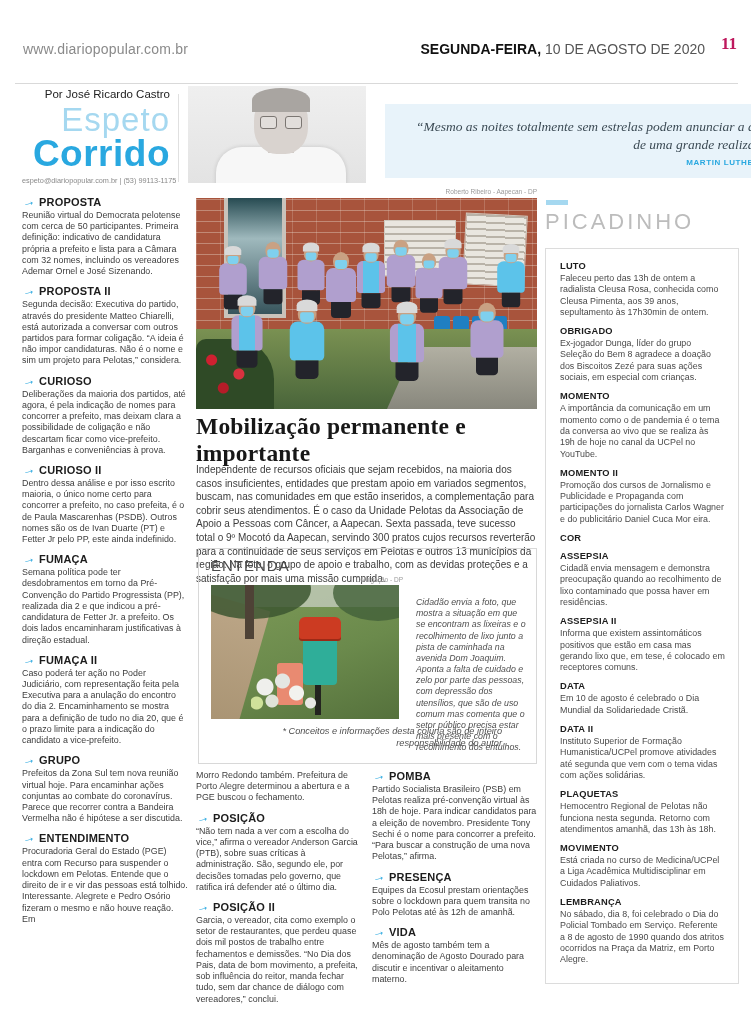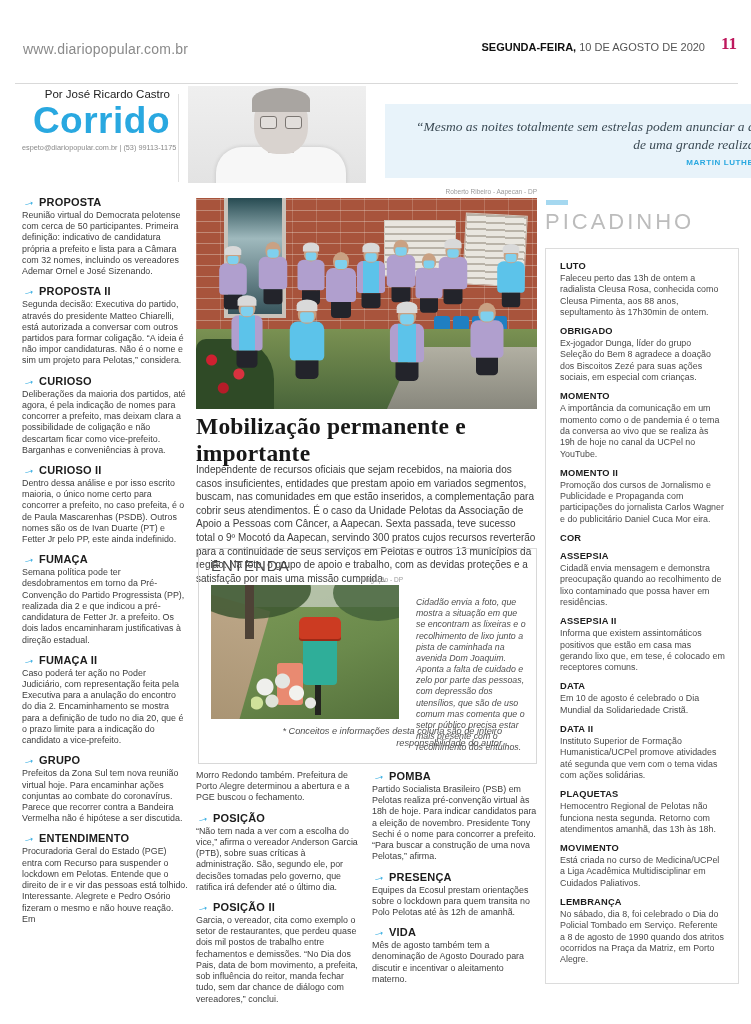--- a/index.html
+++ b/index.html
@@ -2,21 +2,21 @@
 <html><head>
 <meta charset="utf-8">
 <style>
   * { margin:0; padding:0; box-sizing:border-box; }
   html,body { background:#fff; }
   body { font-family:"Liberation Sans", sans-serif; color:#3d3d3d; }
   #page { position:relative; width:751px; height:1024px; background:#fff; overflow:hidden; margin:0 auto; }
 
   
   .hdr-site { position:absolute; left:23px; top:41px; font-size:14px; color:#8a8a8a; letter-spacing:.2px; }
-  .hdr-right { position:absolute; right:46px; top:41px; font-size:11px; color:#555; }
+  .hdr-right { position:absolute; right:46px; top:41px; font-size:14px; color:#555; }
   .hdr-right b { color:#111; }
   .hdr-pageno { position:absolute; right:14px; top:34px; font-family:"Liberation Serif", serif; font-weight:bold; font-size:17px; color:#be185d; }
   .hdr-rule { position:absolute; left:15px; right:13px; top:83px; border-top:1px solid #d9d9d9; }
 
   
   .mast-text { position:absolute; left:22px; top:88px; width:148px; text-align:right; }
   .mast-byline { font-size:11.5px; color:#222; margin-bottom:3px; }
   .mast-t1 { font-size:33px; line-height:33px; color:#a5d8f0; font-weight:300; letter-spacing:1px; }
   .mast-t2 { font-size:37px; line-height:36px; color:#29a8e0; font-weight:bold; letter-spacing:0.5px; }
   .mast-contact { font-size:7.3px; color:#8a8a8a; margin-top:4px; white-space:nowrap; }
@@ -119,20 +119,21 @@
 
 <div id="page">
 
   <div class="hdr-site">www.diariopopular.com.br</div>
   <div class="hdr-right"><b>SEGUNDA-FEIRA,</b><span> 10 DE AGOSTO DE 2020</span></div>
   <div class="hdr-pageno">11</div>
   <div class="hdr-rule"></div>
 
   <div class="mast-text">
     <div class="mast-byline">Por José Ricardo Castro</div>
+    <div class="mast-t1">Espeto</div>
     <div class="mast-t2">Corrido</div>
     <div class="mast-contact">espeto@diariopopular.com.br | (53) 99113-1175</div>
   </div>
   <div class="mast-divider"></div>
   <div class="mast-photo">
     <div class="mp-shoulders"></div>
     <div class="mp-neck"></div>
     <div class="mp-head"></div>
     <div class="mp-hair"></div>
     <div class="mp-glasses"></div>
@@ -377,21 +378,21 @@
         </div>
       <p class="sec-b">Mês de agosto também tem a denominação de Agosto Dourado para discutir e incentivar o aleitamento materno.</p>
     </div>
   </div>
 
   <div class="pic-dash"></div>
   <div class="pic-title">PICADINHO</div>
   <div class="pic-box">
     <div class="pic-sec">
       <div class="pic-sec-title">LUTO</div>
-      <p class="pic-sec-body">Faleceu perto das 13h de ontem a radialista Cleusa Rosa, conhecida como Cleusa Pimenta, aos 88 anos, sepultamento às 17h30min de ontem.</p>
+      <p class="pic-sec-body">Faleceu perto das 13h de ontem a radialista Cleusa Rosa, conhecida como Cleusa Pimenta, aos 39 anos, sepultamento às 17h30min de ontem.</p>
     </div>
     <div class="pic-sec">
       <div class="pic-sec-title">OBRIGADO</div>
       <p class="pic-sec-body">Ex-jogador Dunga, líder do grupo Seleção do Bem 8 agradece a doação dos Biscoitos Zezé para suas ações sociais, em especial com crianças.</p>
     </div>
     <div class="pic-sec">
       <div class="pic-sec-title">MOMENTO</div>
       <p class="pic-sec-body">A importância da comunicação em um momento como o de pandemia é o tema da conversa ao vivo que se realiza às 19h de hoje no canal da UCPel no YouTube.</p>
     </div>
     <div class="pic-sec">

